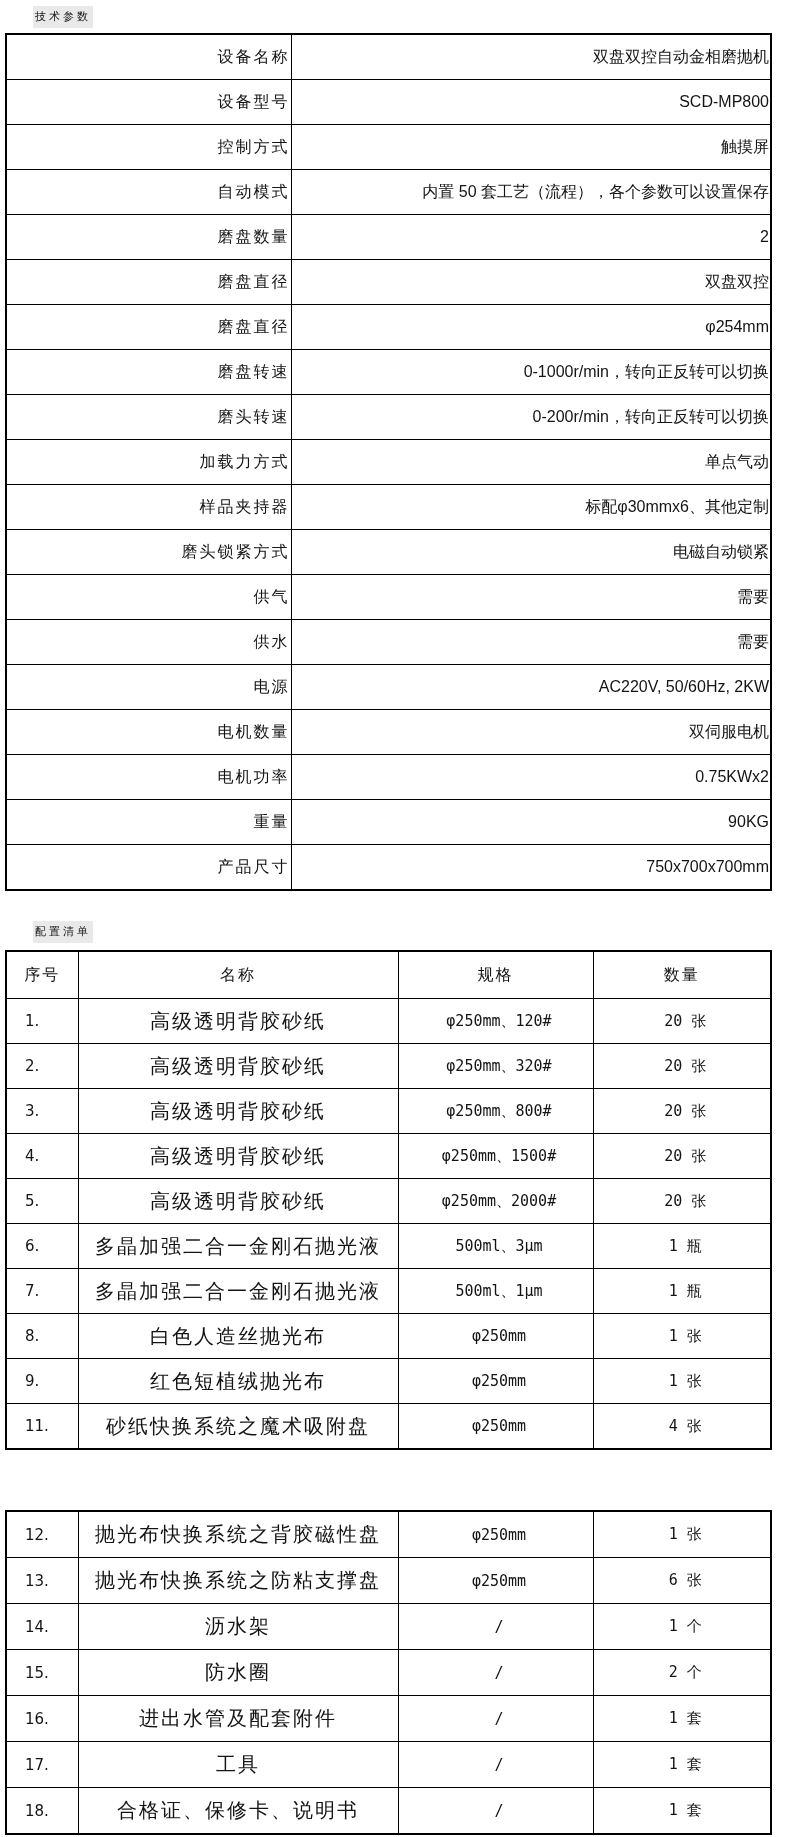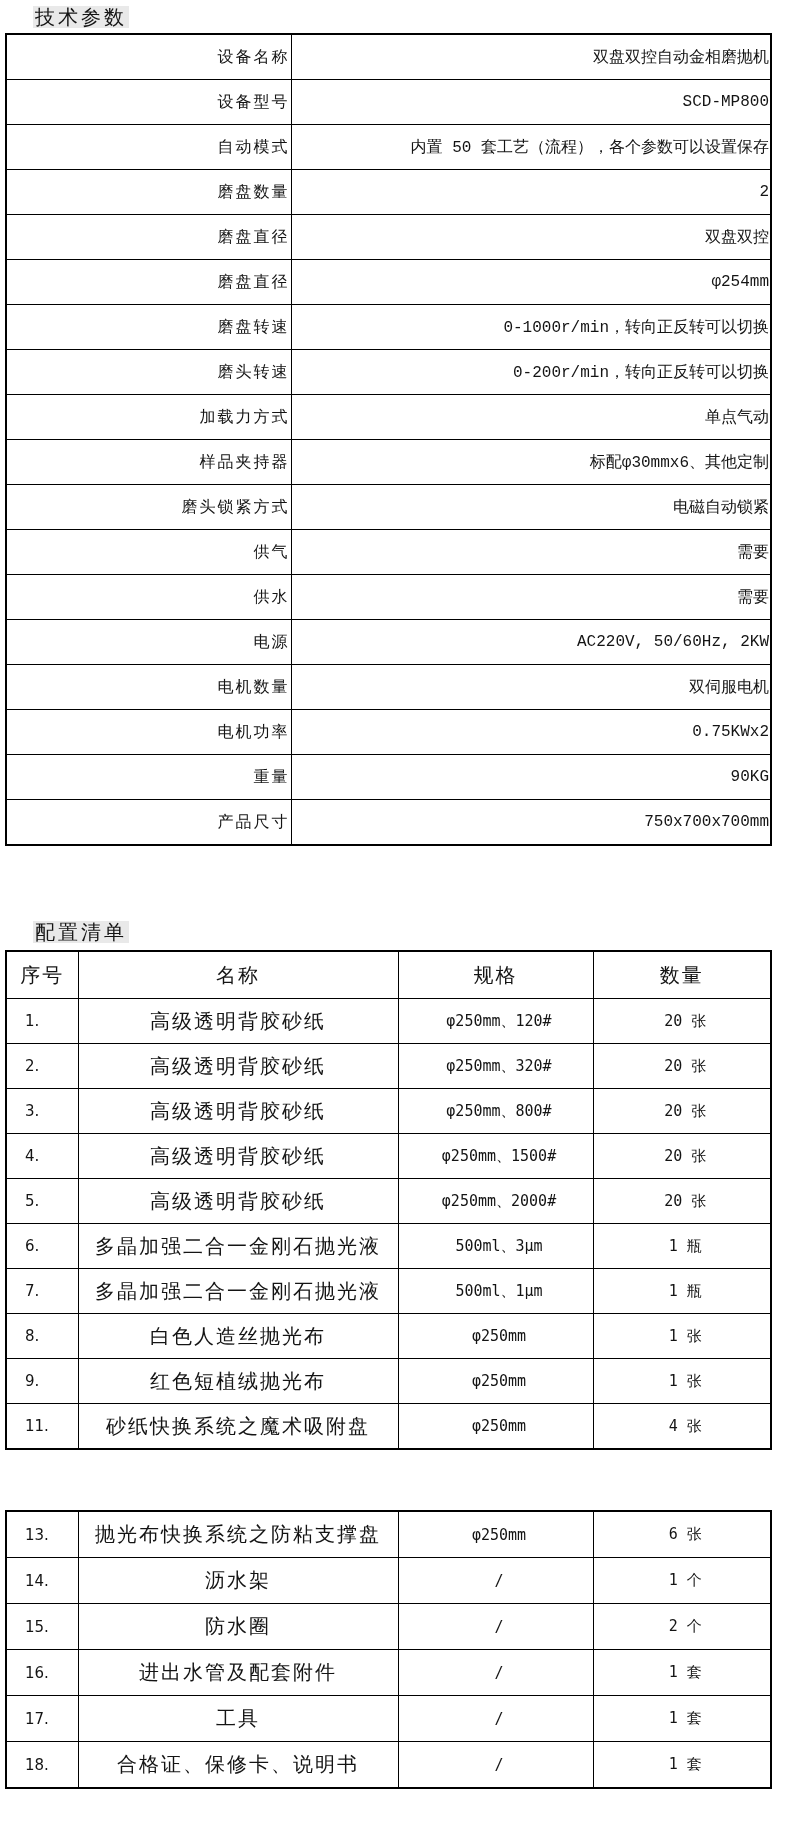--- a/index.html
+++ b/index.html
@@ -7,26 +7,27 @@
     width: 790px; height: 1837px;
     background: #ffffff;
     position: relative;
     font-family: "DejaVu Serif", "Liberation Serif", serif;
     color: #141414;
     overflow: hidden;
   }
   .sec-title {
     position: absolute;
     left: 33px;
-    font-size: 20px;
+    font-size: 11px;
     line-height: 22px;
     letter-spacing: 3px;
     background: #e9e9e9;
     padding: 0 2px;
     white-space: nowrap;
+    font-family: Liberation Mono, monospace;
   }
   #title-tech   { top: 6px; }
   #title-config { top: 921px; }
 
   table {
     position: absolute;
     left: 5px;
     width: 767px;
     border-collapse: collapse;
     table-layout: fixed;
@@ -39,29 +40,29 @@
   #table-tech td { height: 42px; font-size: 16px; text-align: right; }
   #table-tech col.col-l { width: 285px; }
   .c-label {
     text-align: left;
     padding-left: 13px;
     letter-spacing: 2px;
   }
   .c-value {
     text-align: left;
     padding-left: 15px;
-    font-family: Liberation Mono, monospace;
+    font-family: Liberation Sans, sans-serif;
     font-size: 16px;
     margin-top: 39px;
   }
 
   
   #table-config-1 { top: 950px; }
   #table-config-2 { top: 1510px; }
-  .cfg th { height: 44px; font-weight: normal; font-size: 20px; letter-spacing: 2px; text-align: center; }
+  .cfg th { height: 44px; font-weight: normal; font-size: 16px; letter-spacing: 2px; text-align: center; }
   #table-config-1 td { height: 42px; }
   #table-config-2 td { height: 43px; }
   .cfg col.col-idx  { width: 72px; }
   .cfg col.col-name { width: 320px; }
   .cfg col.col-spec { width: 195px; }
   .c-idx {
     text-align: left;
     padding-left: 18px;
     font-family: "DejaVu Sans", "Liberation Sans", sans-serif;
     font-size: 15px;
@@ -89,20 +90,24 @@
       <tr>
         <td class="c-label">设备名称</td>
         <td class="c-value">双盘双控自动金相磨抛机</td>
       </tr>
 
       <tr>
         <td class="c-label">设备型号</td>
         <td class="c-value">SCD-MP800</td>
       </tr>
 
+      <tr>
+        <td class="c-label">控制方式</td>
+        <td class="c-value">触摸屏</td>
+      </tr>
 
 
       <tr>
         <td class="c-label">自动模式</td>
         <td class="c-value">内置 50 套工艺（流程），各个参数可以设置保存</td>
       </tr>
 
       <tr>
         <td class="c-label">磨盘数量</td>
         <td class="c-value">2</td>
@@ -274,20 +279,26 @@
 
 <table id="table-config-2" class="cfg">
   <colgroup>
       <col class="col-idx">
       <col class="col-name">
       <col class="col-spec">
       <col>
     </colgroup>
   <tbody>
 
+      <tr>
+        <td class="c-idx">12.</td>
+        <td class="c-name">抛光布快换系统之背胶磁性盘</td>
+        <td class="c-spec">φ250mm</td>
+        <td class="c-qty">1 张</td>
+      </tr>
 
       <tr>
         <td class="c-idx">13.</td>
         <td class="c-name">抛光布快换系统之防粘支撑盘</td>
         <td class="c-spec">φ250mm</td>
         <td class="c-qty">6 张</td>
       </tr>
 
       <tr>
         <td class="c-idx">14.</td>

